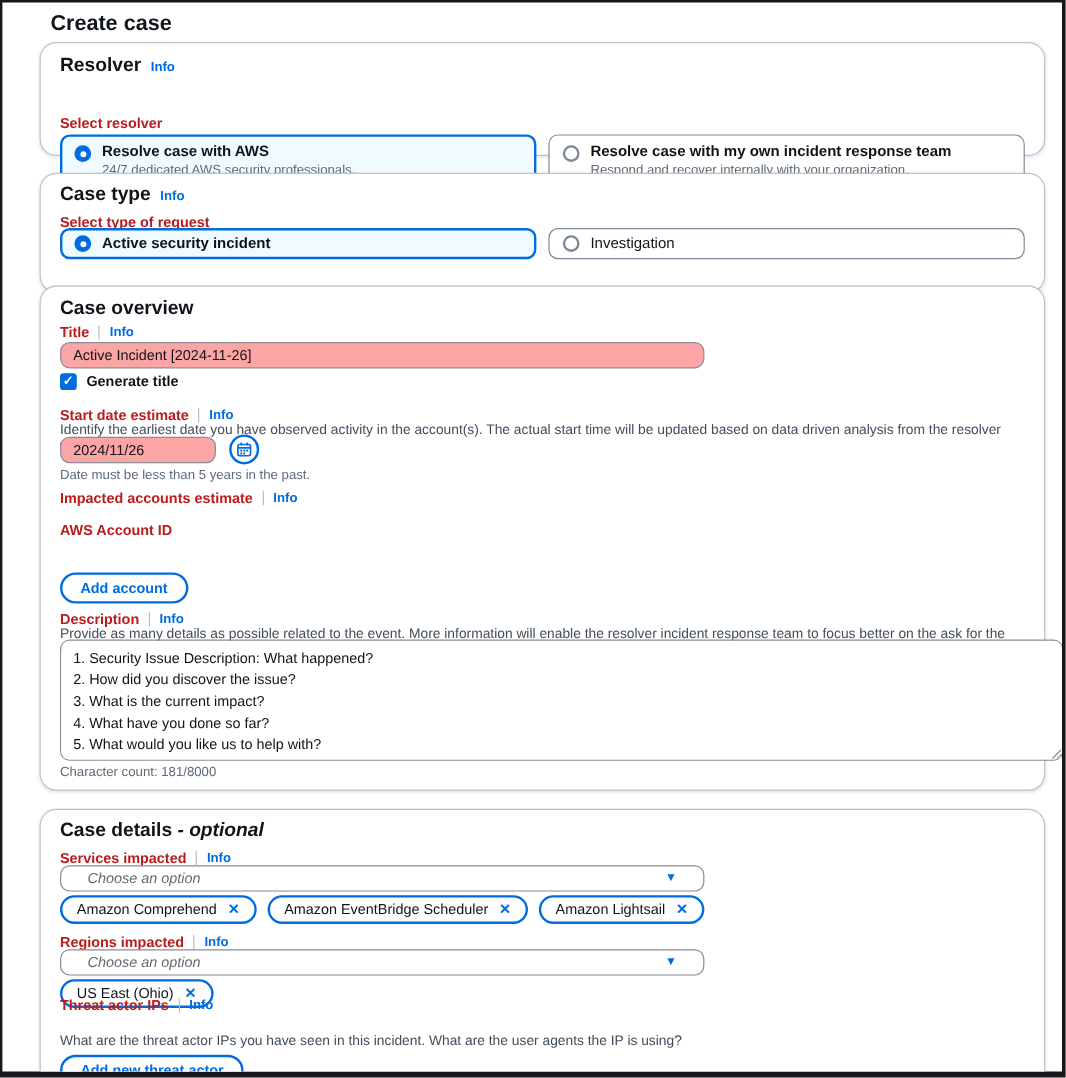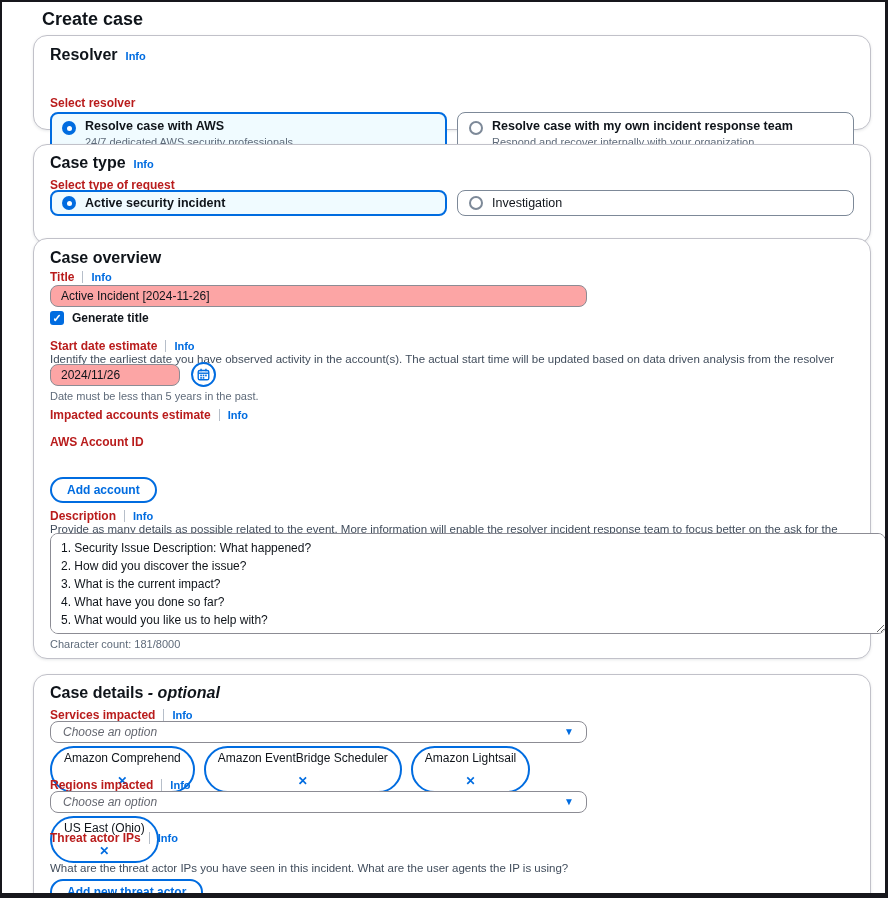--- a/index.html
+++ b/index.html
@@ -91,30 +91,30 @@
 
   textarea.desc-area {
     width:100%; height:101px; border:1px solid #8c8c94; border-radius:8px;
     padding:5px 10px; font-family:"Liberation Sans", sans-serif;
     font-size:12px; line-height:18px; color:#0f141a; resize:vertical;
   }
 
   .select {
     width:537px; height:22px; border:1px solid #8c8c94; border-radius:8px;
     display:flex; align-items:center; justify-content:space-between;
-    padding:0 12px; background:#fff; cursor:pointer;
+    padding:0 22px; background:#fff; cursor:pointer;
   }
   .select .ph { font-style:italic; color:#656871; font-size:12px; }
   .caret { color:#006ce0; font-size:10px; line-height:1; }
 
   .tags { display:flex; gap:9px; flex-wrap:wrap; }
   .tag {
     display:inline-flex; align-items:center; gap:9px;
     border:2px solid #006ce0; border-radius:999px; background:#fff;
-    padding:3px 12px; font-size:12px; color:#0f141a;flex-direction:column;
+    padding:3px 12px; font-size:12px; color:#0f141a;
   }
   .tag .x { color:#006ce0; font-weight:700; font-size:12px; cursor:pointer; }
 </style>
 </head>
 <body>
 
 <h1 class="page-title">Create case</h1>
 
 <section class="card" id="card-resolver">
   <div class="abs sec-head" style="top:10px;">

